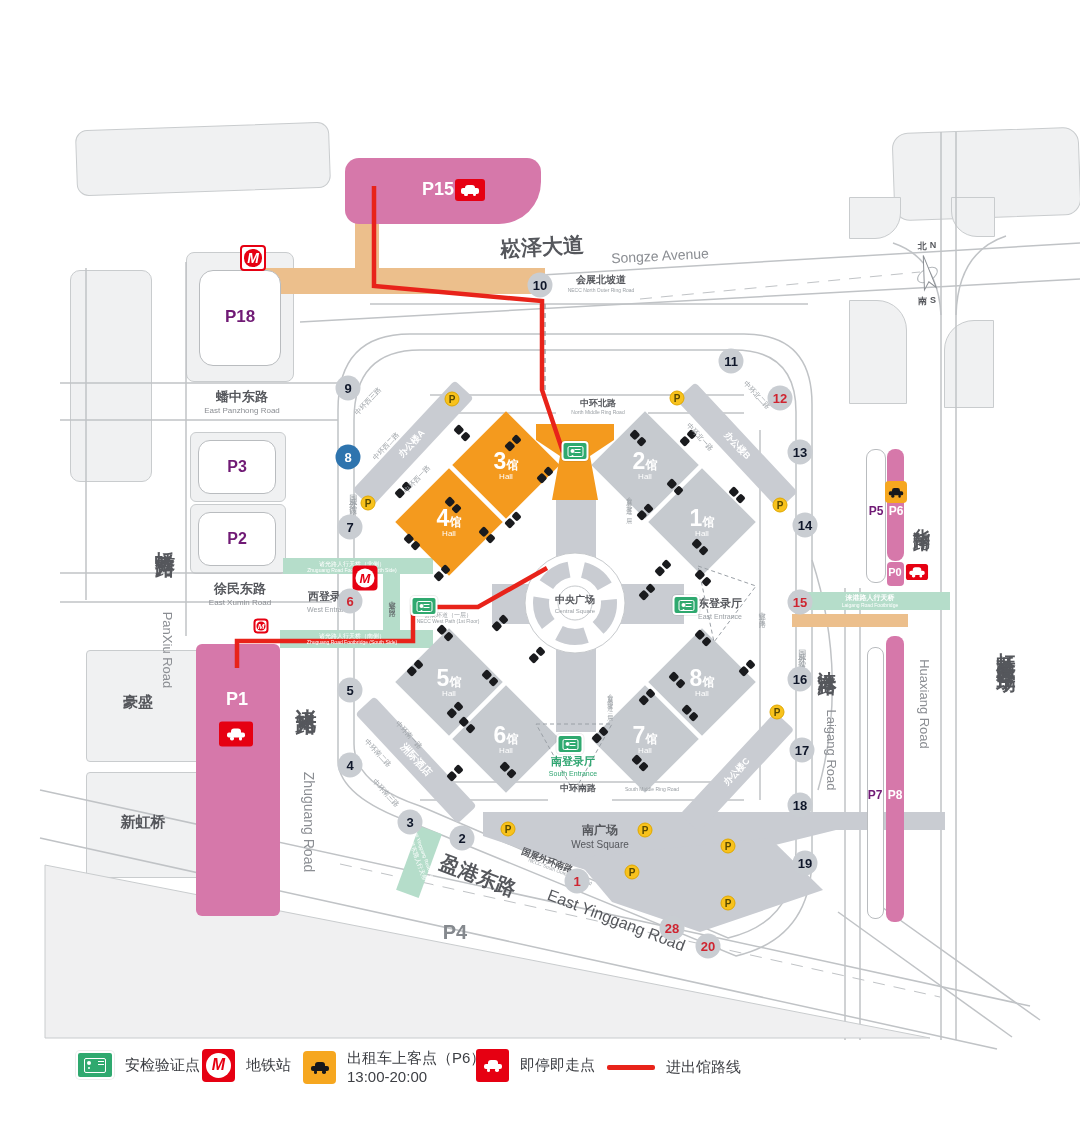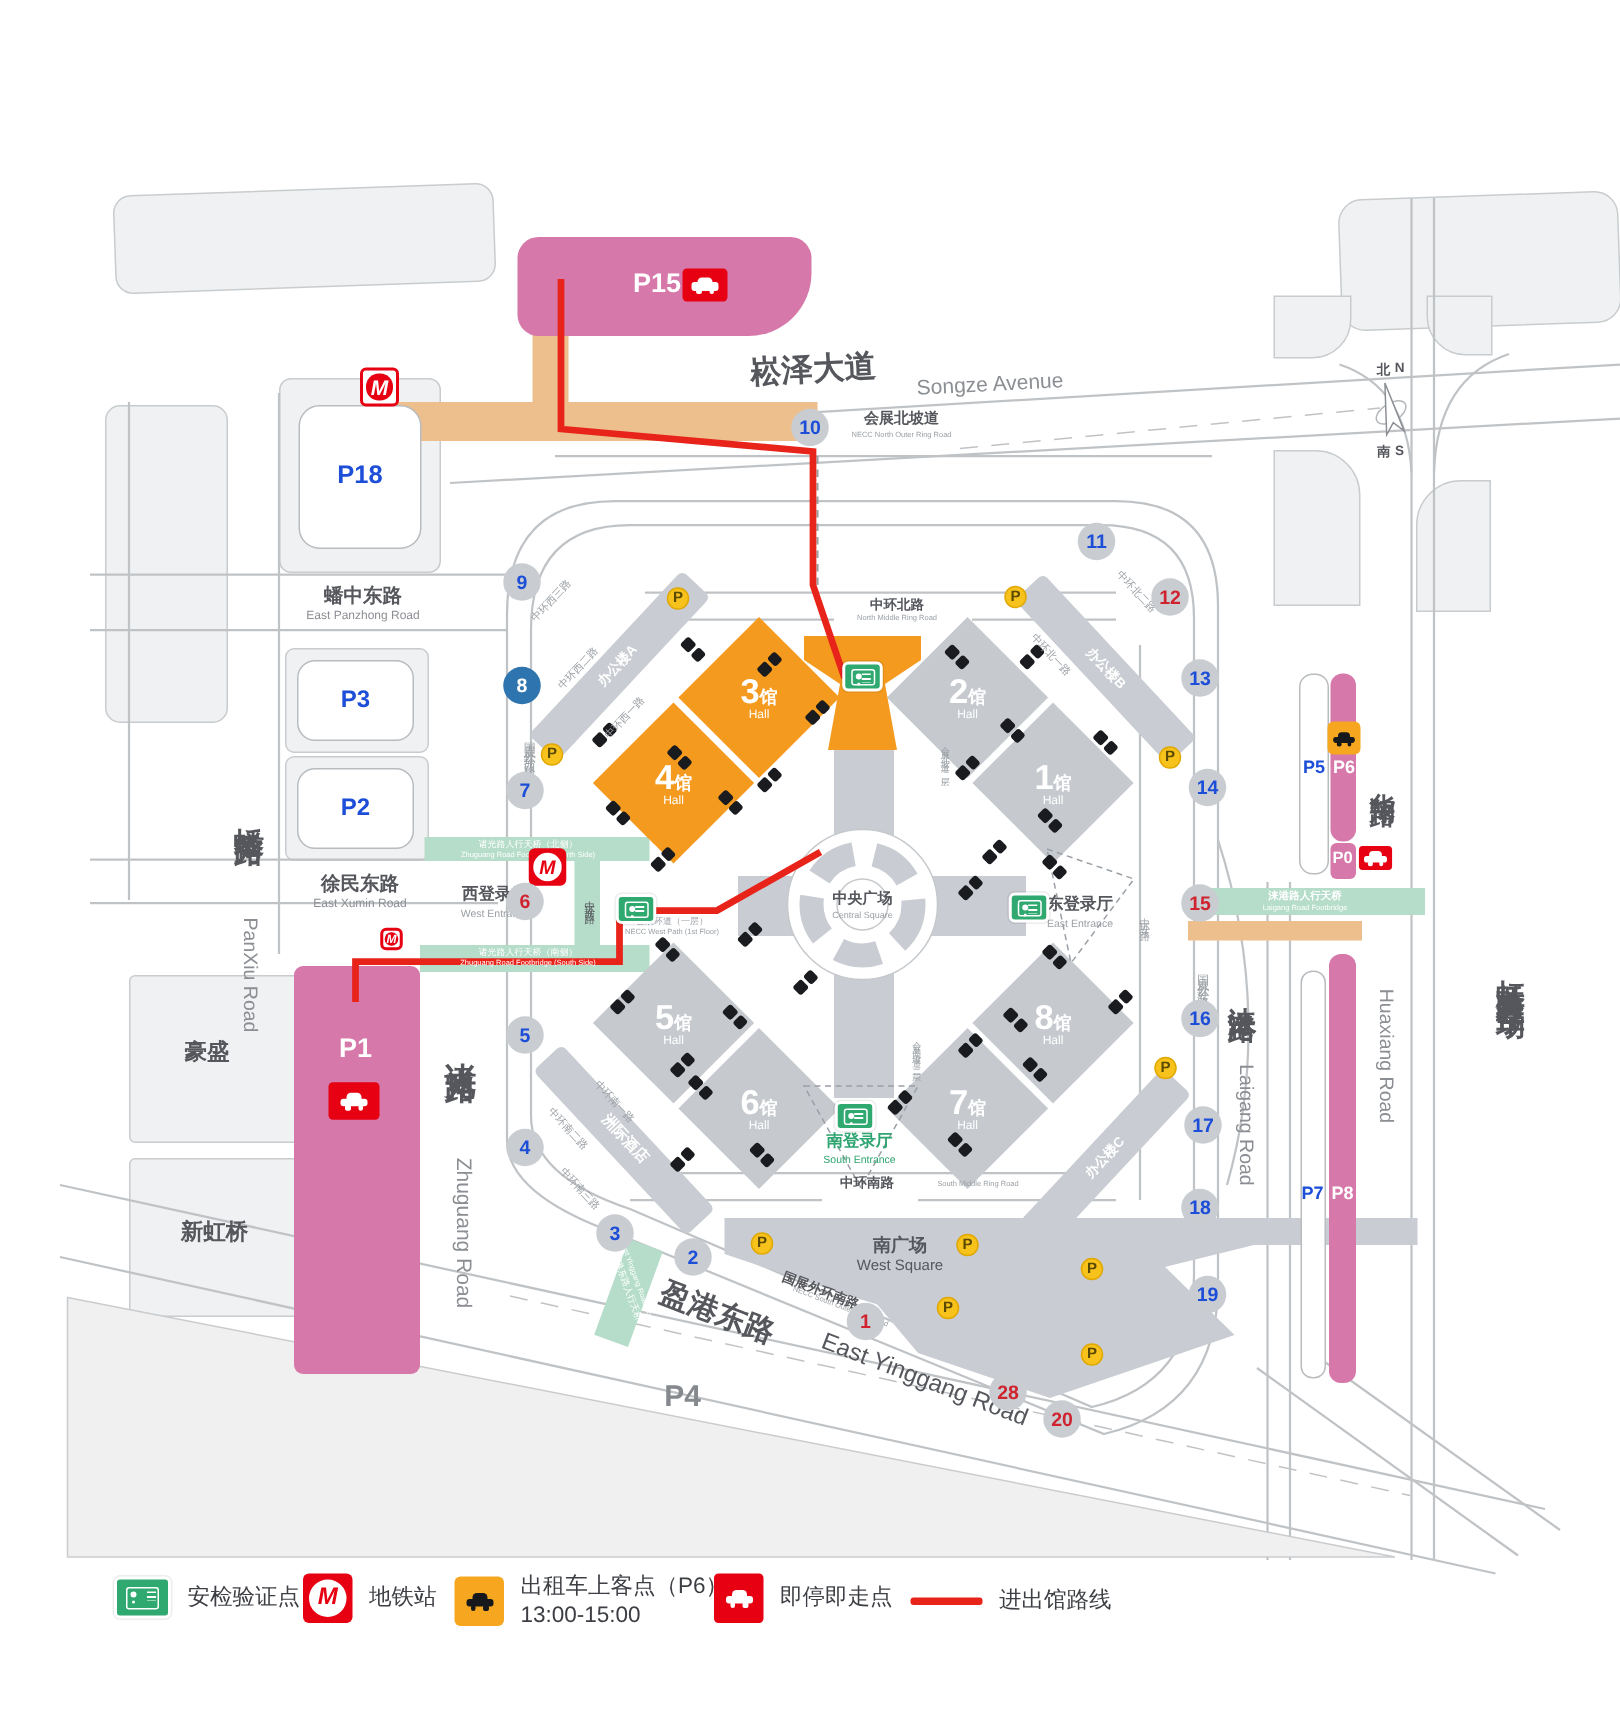--- a/index.html
+++ b/index.html
@@ -17,31 +17,31 @@
   .hall{position:absolute;width:76px;height:76px;transform:rotate(45deg);z-index:2;background:#c6cacf}
   .hall.orange{background:#f49a1e}
   .arm{position:absolute;background:#c9ccd2;z-index:2}
   .offstrip{position:absolute;background:#c9ccd2;z-index:2;border-radius:4px}
   
   .park{position:absolute;z-index:2}
   .park.pink{background:#d678aa}
   .park.white{background:#fff;border:1.5px solid #b9bcbf}
   .parklbl{position:absolute;transform:translate(-50%,-50%);font-weight:bold;z-index:4;white-space:nowrap}
   .pl-white{color:#fff}
-  .pl-gray{color:#1d4ed8}
+  .pl-gray{color:#701a75}
   
   .lbl{position:absolute;transform:translate(-50%,-50%);white-space:nowrap;z-index:4;line-height:1.05}
   .lbl.vert{writing-mode:vertical-rl;text-orientation:upright;letter-spacing:3px}
   .c-dark{color:#55575c}.c-en{color:#8b8e93}.c-tiny{color:#9ba0a5}
   .c-green{color:#2fa571}.c-white{color:#fff}.c-pgray{color:#85898e}
   
   .numc{position:absolute;width:25px;height:25px;border-radius:50%;background:#c9cdd2;z-index:6;
         display:flex;align-items:center;justify-content:center;font-size:13px;font-weight:bold;
         transform:translate(-50%,-50%)}
-  .numc.b{color:#1d4ed8}.numc.r{color:#cf2430}.numc.s{background:#2e74ae;color:#fff}
+  .numc.b{color:#0f172a}.numc.r{color:#cf2430}.numc.s{background:#2e74ae;color:#fff}
   
   .gate{position:absolute;display:flex;gap:2px;width:17px;height:8px;z-index:3;transform:translate(-50%,-50%)}
   .gate i{flex:1;background:#1a1b1e;border-radius:2px}
   
   .pbdg{position:absolute;width:15px;height:15px;border-radius:50%;background:#f8c21c;border:1px solid #e0a800;
         color:#5a4a00;font-size:10px;font-weight:bold;display:flex;align-items:center;justify-content:center;
         z-index:5;transform:translate(-50%,-50%)}
   
   .sec{position:absolute;background:#2fa96f;border:2px solid #fff;border-radius:4px;z-index:5;
        display:flex;align-items:center;justify-content:center;transform:translate(-50%,-50%);
@@ -268,21 +268,21 @@
     <span class="taxi lgicon" style="width:33px;height:33px">
         <span class="car">
           <b class="roof"></b>
           <b class="body"></b>
           <b class="wl"></b>
           <b class="wr"></b>
         </span>
       </span>
     <span class="txt">
       <div>出租车上客点（P6）</div>
-      <div>13:00-15:00</div>
+      <div>13:00-20:00</div>
     </span>
   </div>
   <div class="lg" style="left:476px;top:1049px">
     <span class="rcar lgicon" style="width:33px;height:33px">
         <span class="car">
           <b class="roof"></b>
           <b class="body"></b>
           <b class="wl"></b>
           <b class="wr"></b>
         </span>

